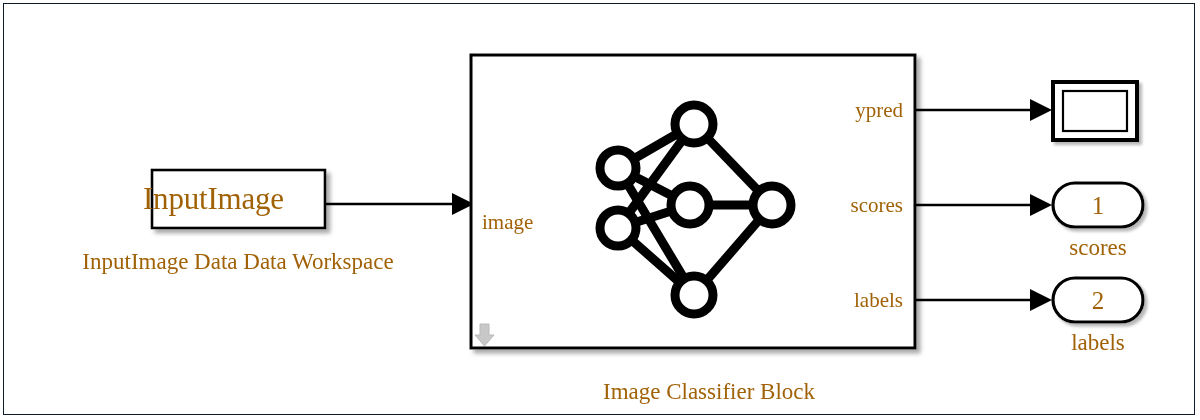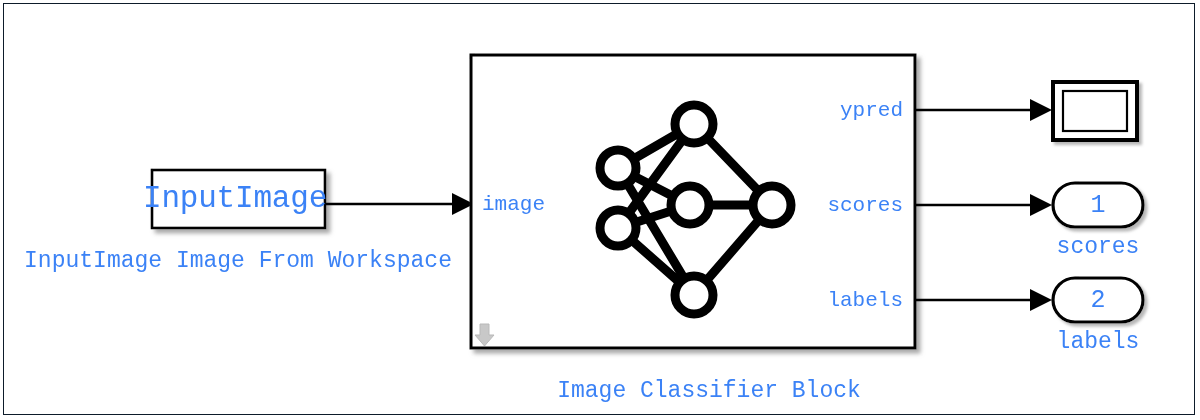--- a/index.html
+++ b/index.html
@@ -35,22 +35,22 @@
     left: 0;
     top: 0;
     width: 1200px;
     height: 420px;
   }
 
   
   .lbl {
     position: absolute;
     white-space: nowrap;
-    color: #3b82f6;
-    font-family: Liberation Mono, monospace;
+    color: #a16207;
+    font-family: Liberation Serif, serif;
     line-height: 1;
   }
   .block-name {
     font-size: 31px;
     letter-spacing: -0.2px;
   }
   .caption {
     font-size: 23px;
   }
   .port-label {
@@ -148,23 +148,23 @@
       <polygon points="1030,289 1052,300 1030,311" fill="#000000"></polygon>
     </g>
 
     <g>
       <rect x="1053" y="278" width="90" height="44" rx="22" ry="22" fill="#ffffff" stroke="#000000" stroke-width="3.2" filter="url(#softShadow)"></rect>
     </g>
   </svg>
 
   <div class="lbl block-name" style="left:143px; top:183px;">InputImage</div>
 
-  <div class="lbl caption center-x" style="left:238px; top:250px;">InputImage Image From Workspace</div>
+  <div class="lbl caption center-x" style="left:238px; top:250px;">InputImage Data Data Workspace</div>
 
-  <div class="lbl port-label" style="left:482px; top:194px;">image</div>
+  <div class="lbl port-label" style="left:482px; top:212px;">image</div>
 
   <div class="lbl port-label" style="left:903px; top:100px; transform:translateX(-100%);">ypred</div>
 
   <div class="lbl port-label" style="left:903px; top:195px; transform:translateX(-100%);">scores</div>
 
   <div class="lbl port-label" style="left:903px; top:290px; transform:translateX(-100%);">labels</div>
 
   <div class="lbl caption center-x" style="left:709px; top:380px;">Image Classifier Block</div>
 
   <div class="lbl outport-num center-x" style="left:1098px; top:193px;">1</div>

